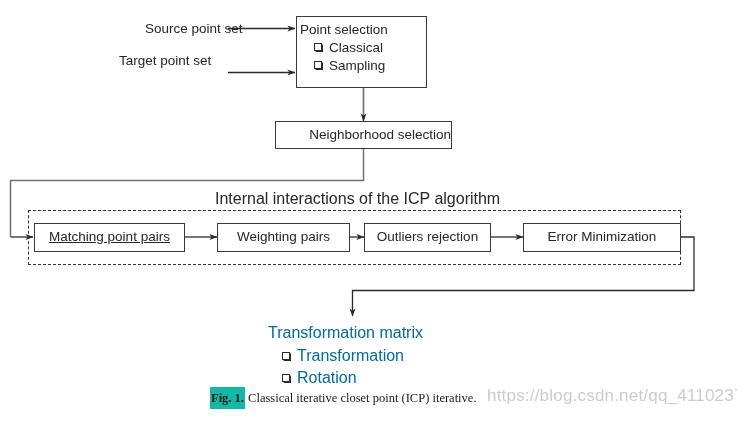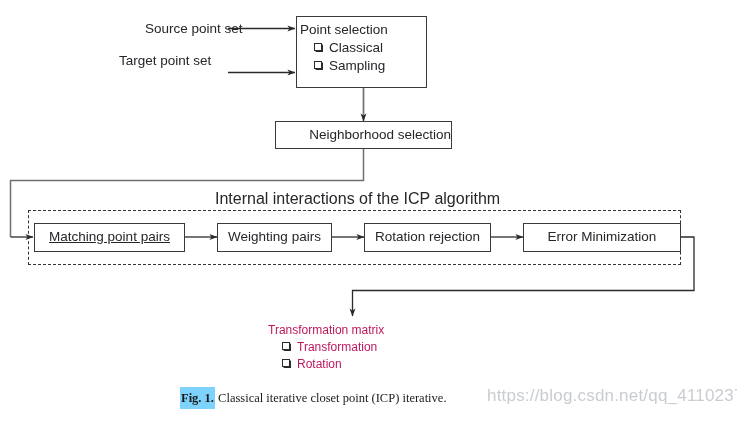--- a/index.html
+++ b/index.html
@@ -80,35 +80,36 @@
     white-space: nowrap;
   }
   .dashed-group {
     position: absolute;
     box-sizing: border-box;
     border: 1.4px dashed #333333;
     background: transparent;
   }
   .out-block {
     position: absolute;
-    color: #be185d;
-    font-size: 12px;
+    color: #0369a1;
+    font-size: 16px;
     line-height: 1.42;
   }
   .caption {
     position: absolute;
     font-family: "Liberation Serif", serif;
     font-size: 12.5px;
     color: #1a1a1a;
     white-space: nowrap;
   }
   .caption .figno {
     font-weight: bold;
-    background: #7dd3fc;
+    background: #14b8a6;
     padding: 4px 1px;
+    margin-left: 30px;
   }
   .watermark {
     position: absolute;
     font-family: "Liberation Sans", sans-serif;
     font-size: 17px;
     color: #c9ccd1;
     white-space: nowrap;
     letter-spacing: 0.2px;
   }
 </style>
@@ -160,25 +161,25 @@
   <div class="node node-center" style="left:275px; top:121px; width:177px; height:28px;justify-content:flex-end;">
     <span>Neighborhood selection</span>
   </div>
 
   <div class="group-label" style="left:215px; top:190px;">Internal interactions of the ICP algorithm</div>
   <div class="dashed-group" style="left:28px; top:210px; width:653px; height:55px;"></div>
 
   <div class="node node-center" style="left:34px; top:222.5px; width:151px; height:29px;text-decoration:underline;">
     <span>Matching point pairs</span>
   </div>
-  <div class="node node-center" style="left:217px; top:222.5px; width:115px; height:29px;">
+  <div class="node node-center" style="left:217px; top:222.5px; width:133px; height:29px;">
     <span>Weighting pairs</span>
   </div>
   <div class="node node-center" style="left:364px; top:222.5px; width:127px; height:29px;">
-    <span>Rotation rejection</span>
+    <span>Outliers rejection</span>
   </div>
   <div class="node node-center" style="left:523px; top:222.5px; width:158px; height:29px;">
     <span>Error Minimization</span>
   </div>
 
   <div class="out-block" style="left:268px; top:322px;">
     <div class="node-title">Transformation matrix</div>
     <ul class="checklist">
       <li>
         <span class="cbox"></span>

